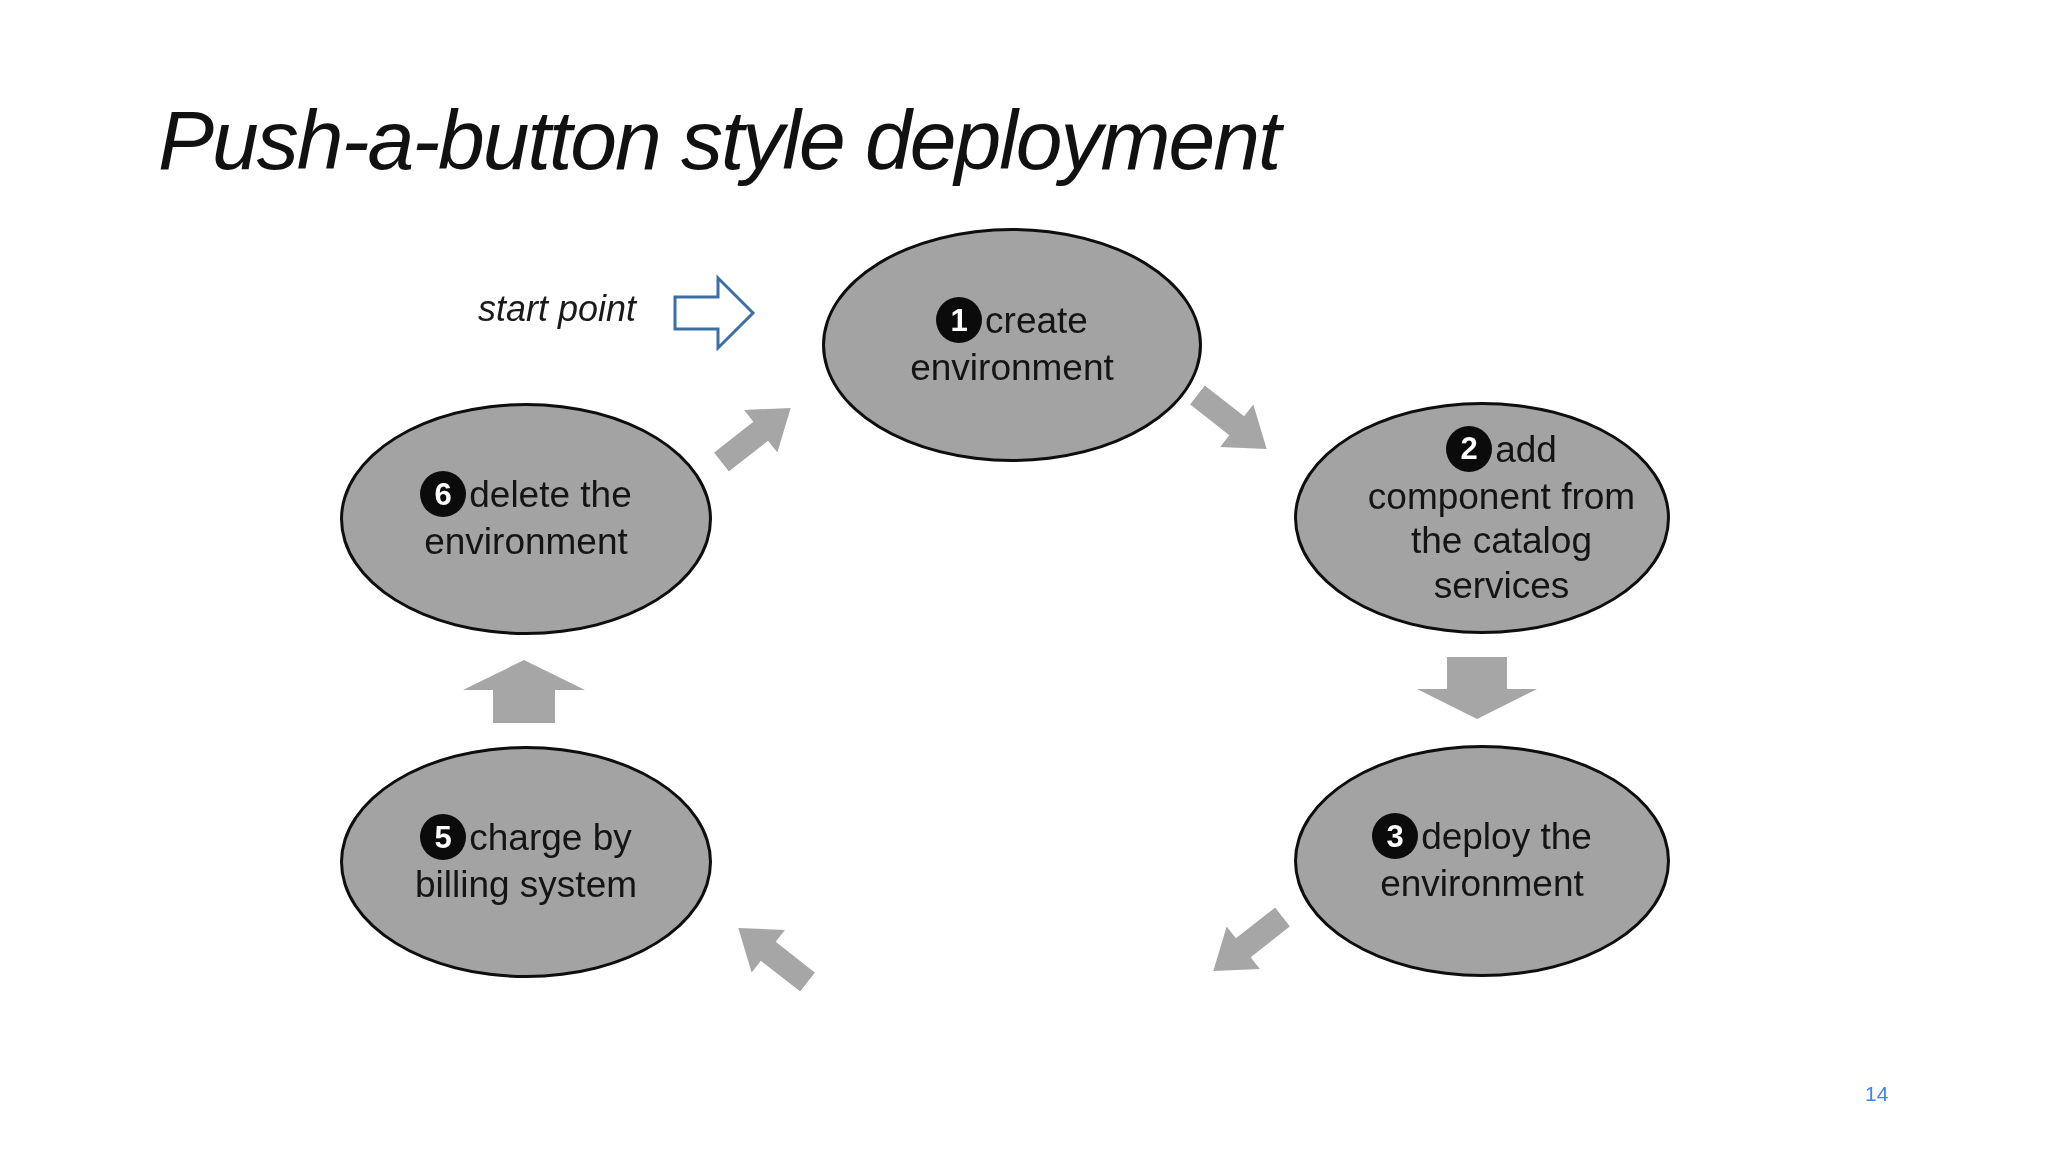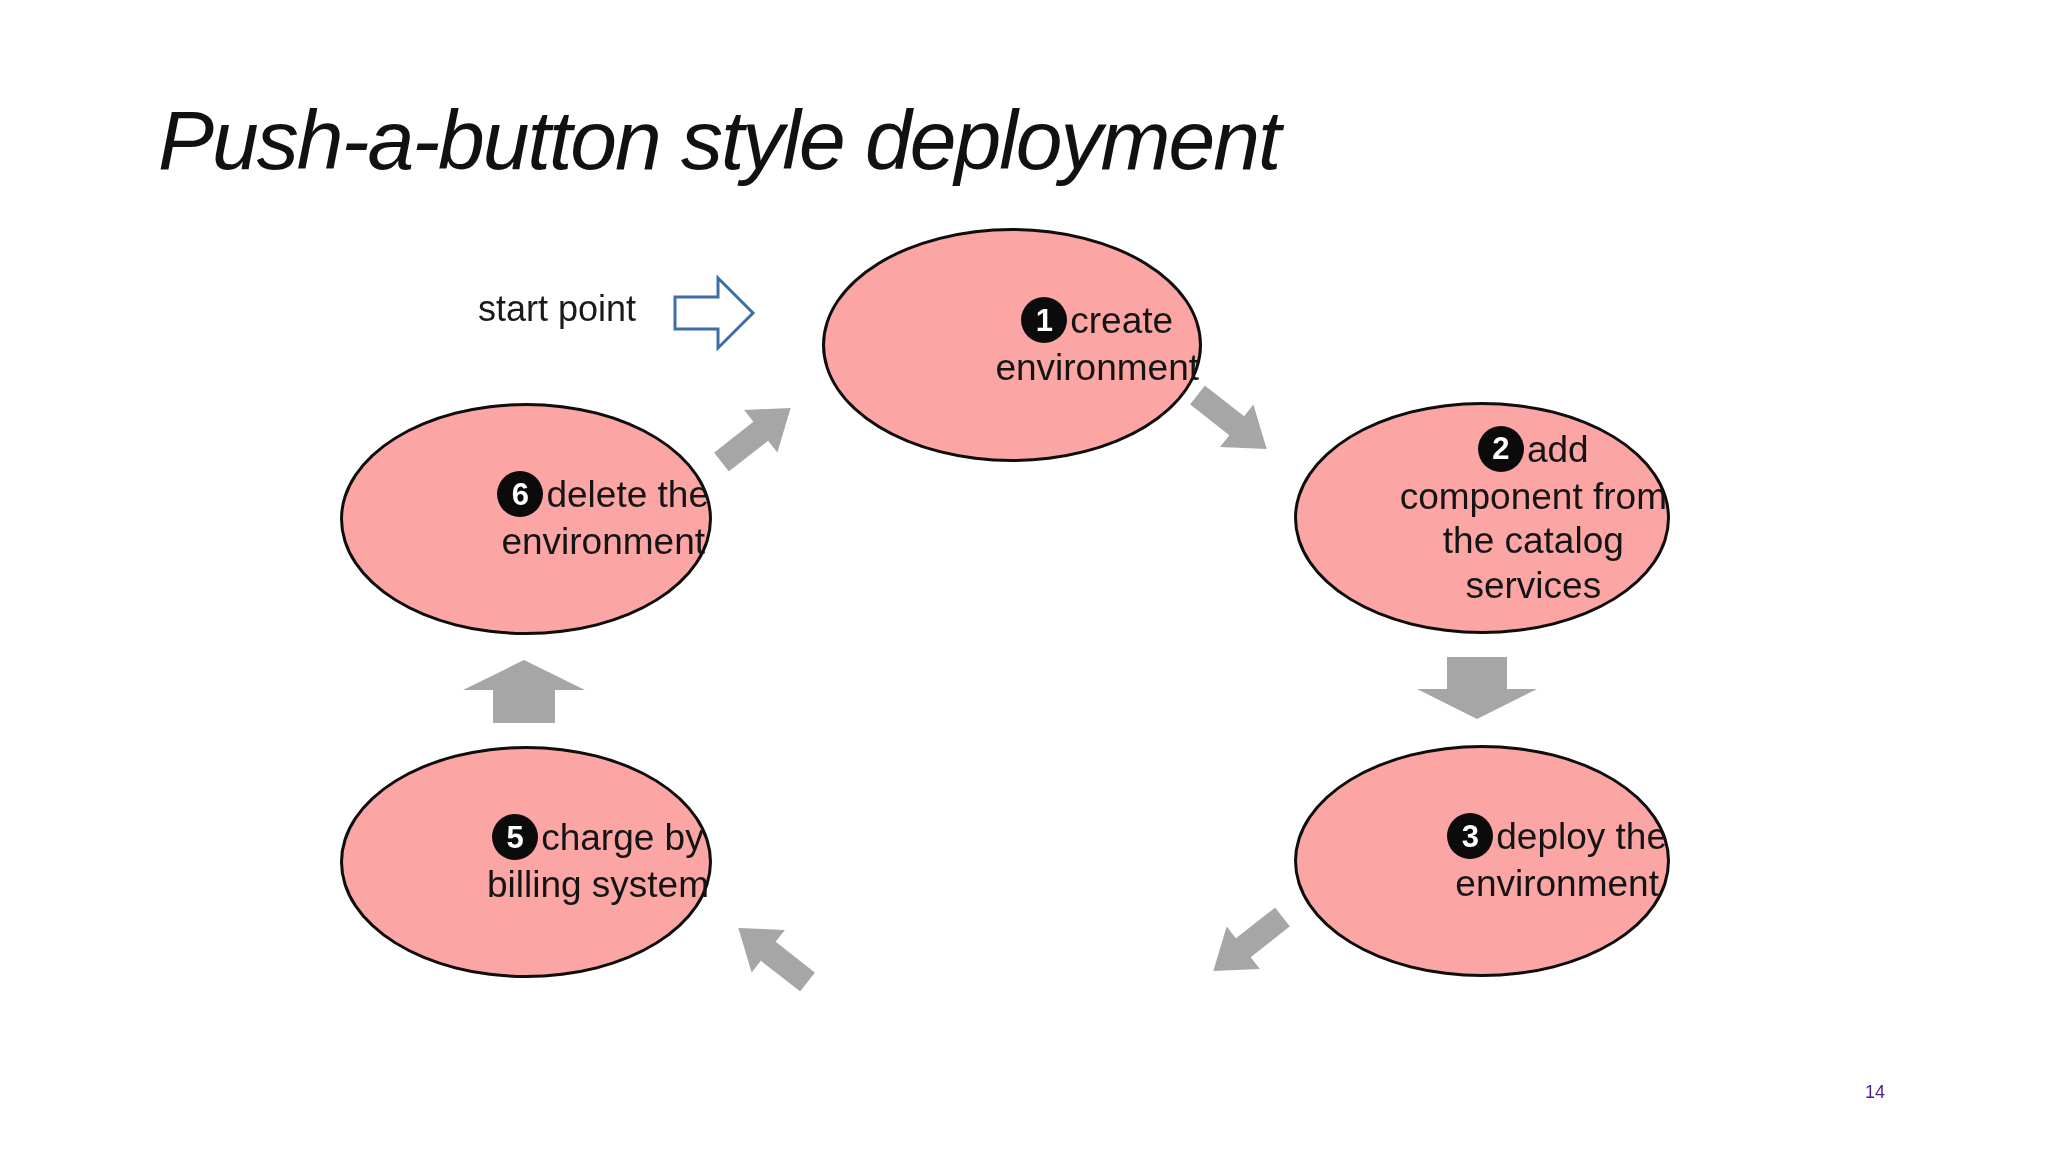--- a/index.html
+++ b/index.html
@@ -11,28 +11,28 @@
     font-family:"Liberation Sans", sans-serif;
     color:#151515;
   }
   .title{
     position:absolute;left:158px;top:92px;
     font-size:84px;font-weight:300;letter-spacing:-2px;
     color:#111111;white-space:nowrap;font-style:italic;
   }
   .start-label{
     position:absolute;left:478px;top:288px;
-    font-size:36px;color:#1a1a1a;white-space:nowrap;
+    font-size:36px;color:#1a1a1a;white-space:nowrap;font-style:italic;
   }
   .start-arrow{position:absolute;left:672px;top:274px;width:84px;height:78px;}
   .ellipse{
     position:absolute;
     border:3px solid #0e0e0e;border-radius:50%;
-    background:#fca5a5;
-    display:flex;align-items:center;justify-content:flex-end;
+    background:#a3a3a3;
+    display:flex;align-items:center;justify-content:center;
     box-sizing:border-box;
   }
   .e1{left:822px;top:228px;width:380px;height:234px;}
   .e2{left:1294px;top:402px;width:376px;height:232px;}
   .e3{left:1294px;top:745px;width:376px;height:232px;}
   .e4{left:820px;top:920px;width:380px;height:232px;}
   .e5{left:340px;top:746px;width:372px;height:232px;}
   .e6{left:340px;top:403px;width:372px;height:232px;}
   .step-text{
     text-align:center;font-size:37px;line-height:1.2;color:#141414;
@@ -53,21 +53,21 @@
   .step-label{white-space:pre-line;}
   .cycle-arrow{position:absolute;}
   .a61{left:712px;top:408px;width:88px;height:54px;transform:rotate(-38deg);}
   .a12{left:1188px;top:395px;width:88px;height:54px;transform:rotate(38deg);}
   .a23{left:1417px;top:657px;width:120px;height:62px;}
   .a34{left:1204px;top:917px;width:88px;height:54px;transform:rotate(142deg);}
   .a45{left:729px;top:928px;width:88px;height:54px;transform:rotate(-142deg);}
   .a56{left:463px;top:660px;width:122px;height:63px;}
   .page-number{
     position:absolute;left:1865px;top:1082px;
-    font-size:18px;color:#4c1d95;
+    font-size:21px;color:#3b82f6;
   }
 </style>
 </head>
 <body>
 
 <div id="slide">
 
   <div class="title">Push-a-button style deployment</div>
 
   <div class="start-label">start point</div>

